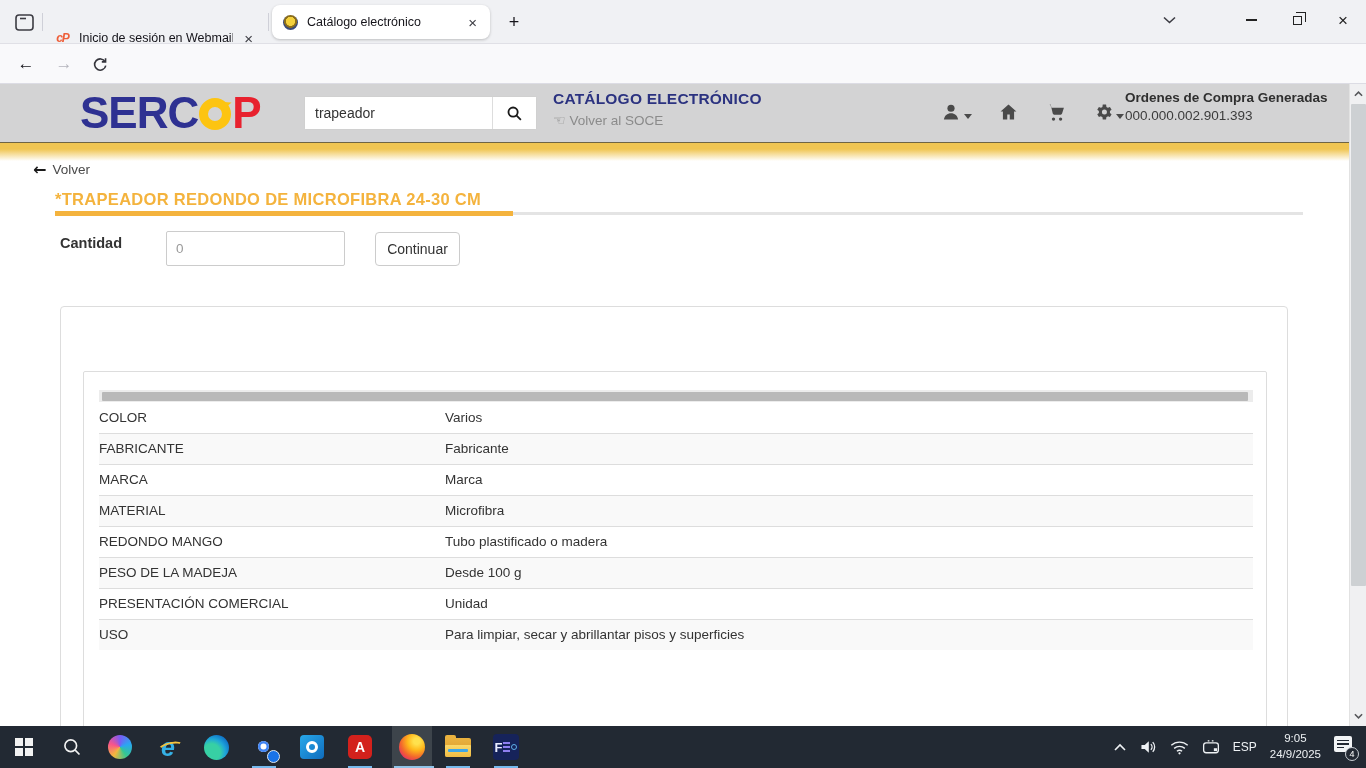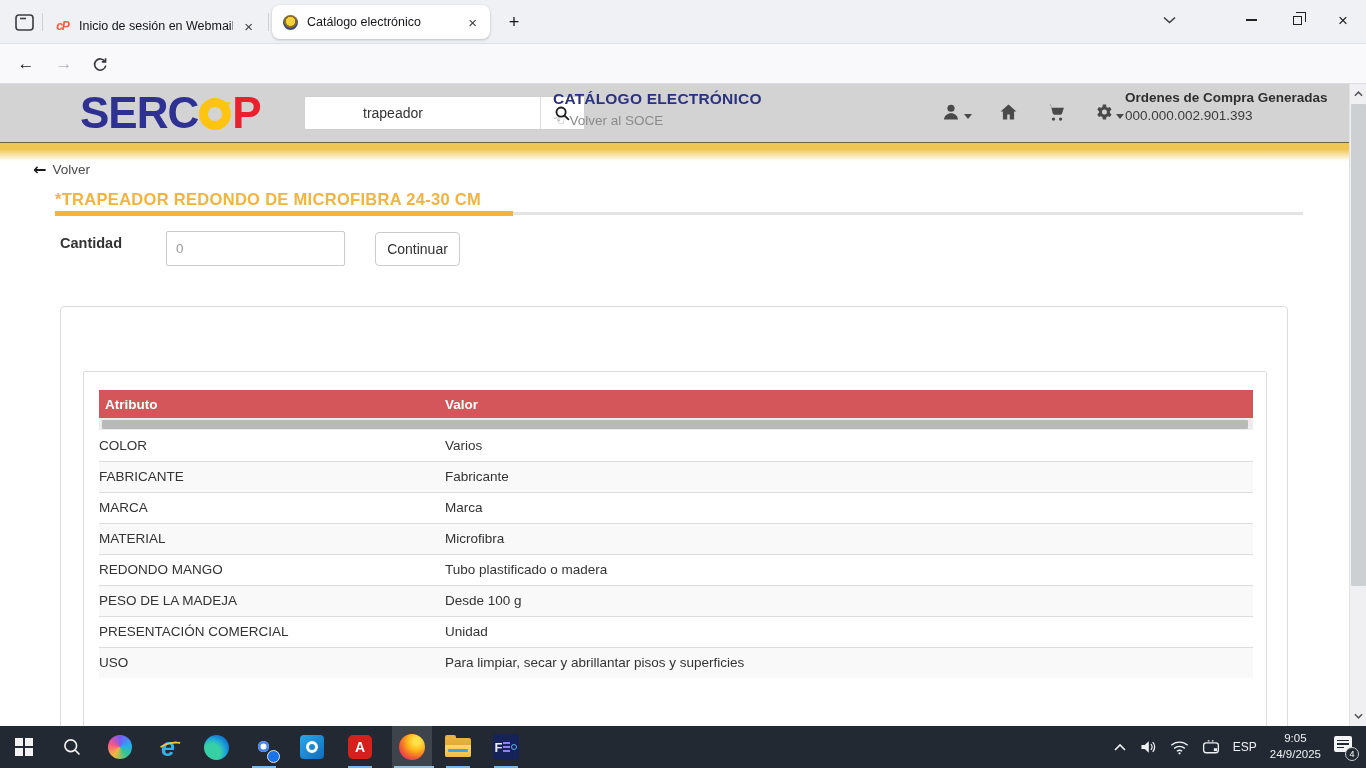--- a/index.html
+++ b/index.html
@@ -4,21 +4,21 @@
 <style>
   * { margin:0; padding:0; box-sizing:border-box; }
   html,body { width:1366px; height:768px; overflow:hidden; }
   body { font-family:"Liberation Sans","DejaVu Sans",sans-serif; background:#fff; }
   .screen { position:relative; width:1366px; height:768px; overflow:hidden; background:#fff; }
 
   
   .tabbar { position:absolute; top:0; left:0; width:1366px; height:44px; background:#f0f1f4; border-bottom:1px solid #e0e0e6; }
   .fxview { position:absolute; left:10px; top:9px; width:28px; height:26px; display:flex; align-items:center; justify-content:center; border-radius:4px; }
   .tab-sep { position:absolute; top:13px; width:1px; height:18px; background:#cfd0d8; }
-  .tab { position:absolute; top:4px; height:44px; display:flex; align-items:center; padding:0 10px; cursor:default; }
+  .tab { position:absolute; top:16px; height:44px; display:flex; align-items:center; padding:0 10px; cursor:default; }
   .tab.inactive { left:44px; width:222px; }
   .tab.active { left:272px; top:5px; height:34px; width:218px; background:#fff; border-radius:8px; box-shadow:0 1px 3px rgba(0,0,0,.22); }
   .tab .fav { width:17px; height:17px; margin-right:8px; flex:0 0 auto; display:flex; align-items:center; justify-content:center; }
   .tab .tlabel { font-size:12.5px; color:#15141a; white-space:nowrap; overflow:hidden; flex:1 1 auto; }
   .tab .tclose { font-size:15px; color:#3c3c43; margin-left:8px; line-height:1; padding:1px 3px; border-radius:3px; }
   .cpanel-ico { color:#ee5f3a; font-weight:bold; font-style:italic; font-size:12px; letter-spacing:-1px; }
   .ec-ico { width:15px; height:15px; border-radius:50%; background:radial-gradient(circle at 50% 42%, #f4d03c 0 38%, #8a6d1c 42% 55%, #3b4a7a 58% 100%); }
   .newtab { position:absolute; left:500px; top:9px; width:28px; height:26px; display:flex; align-items:center; justify-content:center; font-size:18px; color:#15141a; border-radius:4px; }
   .win-ctl { position:absolute; top:0; height:40px; width:46px; display:flex; align-items:center; justify-content:center; }
   .wc-chevron { left:1146px; }
@@ -47,21 +47,21 @@
   
   .viewport { position:absolute; top:84px; left:0; width:1366px; height:656px; background:#fff; overflow:hidden; }
 
   
   .site-header { position:absolute; top:0; left:0; width:1349px; height:58px; background:#d3d3d4; }
   .logo { position:absolute; left:80px; top:4px; font-size:44px; font-weight:bold; letter-spacing:-1px; color:#2e3192; display:flex; align-items:center; }
   .logo .l-p { color:#e8212e; }
   .l-o { position:relative; display:inline-block; width:32px; height:32px; border:9px solid #fdc411; border-radius:50%; margin:0 1px; top:1px; }
   .l-o-arrow { position:absolute; top:-11px; right:-7px; width:0; height:0; border-left:12px solid transparent; border-bottom:12px solid #fdc411; transform:rotate(48deg); }
   .search-wrap { position:absolute; left:304px; top:12px; height:34px; display:flex; background:#fff; border:1px solid #d0d0d0; border-radius:2px; }
-  .search-input { width:187px; height:32px; border:none; outline:none; padding:0 10px; font-size:14px; color:#333; font-family:inherit;margin-left:48px; }
+  .search-input { width:187px; height:32px; border:none; outline:none; padding:0 10px; font-size:14px; color:#333; font-family:inherit; }
   .search-btn { width:44px; height:32px; background:#fff; border:none; border-left:1px solid #ddd; display:flex; align-items:center; justify-content:center; cursor:pointer; }
   .hdr-center { position:absolute; left:553px; top:6px; }
   .hdr-title { font-size:15.5px; font-weight:bold; color:#2b3280; letter-spacing:.2px; }
   .hdr-soce { margin-top:4px; font-size:13.5px; color:#8b8b8b; display:flex; align-items:center; gap:4px; }
   .hand-ico { font-family:"DejaVu Sans",sans-serif; font-size:14px; color:#8b8b8b; }
   .hdr-icons { position:absolute; top:18px; display:flex; align-items:flex-start; }
   .hicon { display:flex; align-items:center; margin-right:26px; }
   .caret { width:0; height:0; border-left:4px solid transparent; border-right:4px solid transparent; border-top:5px solid #4a4a4a; margin-left:3px; margin-top:8px; }
   .orders { position:absolute; left:1125px; top:6px; width:215px; }
   .orders .o-label { font-size:13.5px; font-weight:bold; color:#2f2f2f; }
@@ -322,24 +322,20 @@
     <div class="title-underline-y"></div>
     <div class="title-underline-g"></div>
 
     <div class="qty-label">Cantidad</div>
     <input class="qty-input" type="text" placeholder="0" style="">
     <button class="continue-btn">Continuar</button>
 
     <div class="specs-panel">
       <div class="specs-card">
         <div class="table-zone">
-          <div class="spec-head">
-            <div class="th th-attr">Atributo</div>
-            <div class="th">Valor</div>
-          </div>
           <div class="hscroll">
               <div class="hthumb"></div>
             </div>
           <table class="spec">
             <tbody>
                 <tr>
                   <td class="c-attr">COLOR</td>
                   <td class="c-val">Varios</td>
                 </tr>
                 <tr>

